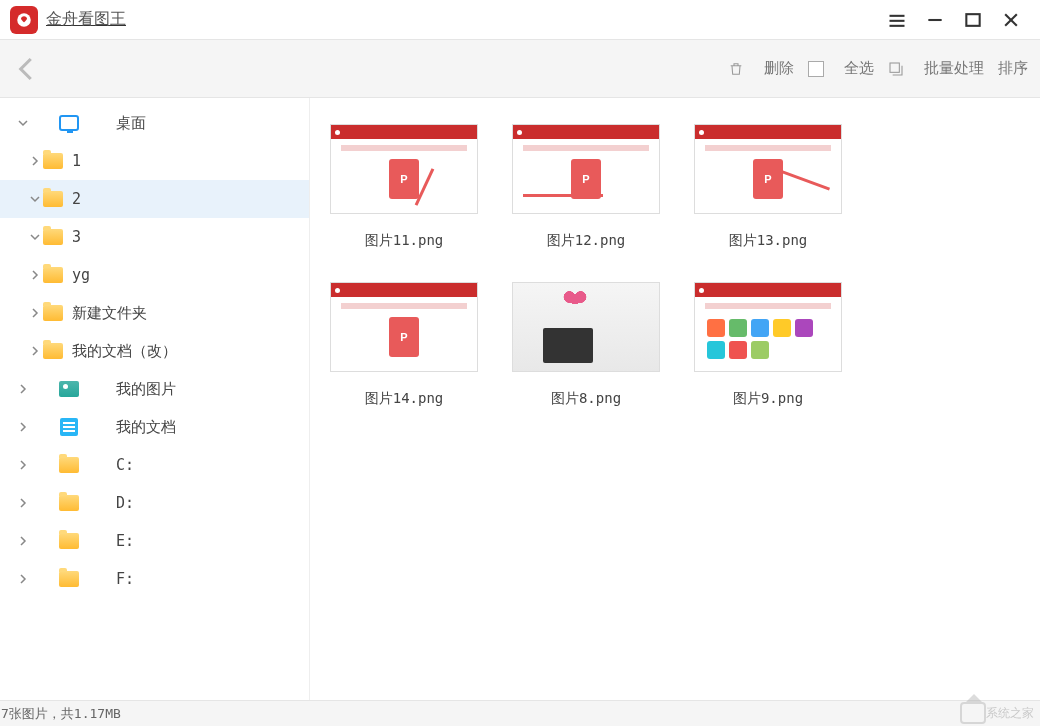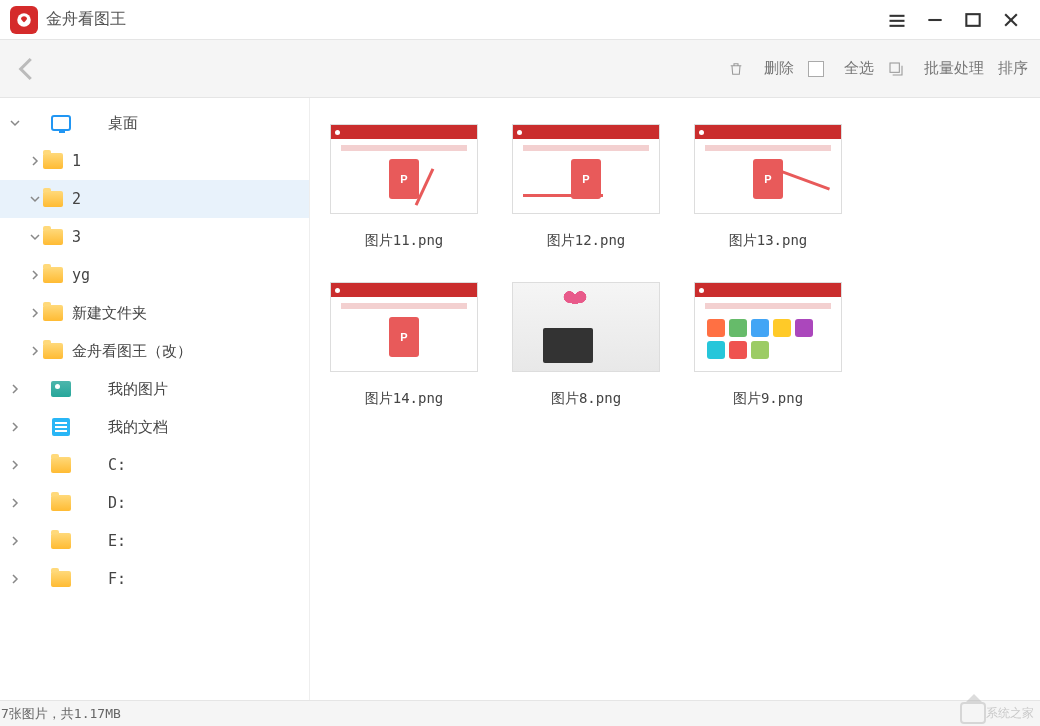--- a/index.html
+++ b/index.html
@@ -1,19 +1,19 @@
 <!DOCTYPE html>
 <html><head>
 <meta charset="utf-8">
 <style>
 * { margin: 0; padding: 0; box-sizing: border-box; }
 body { font-family: "Microsoft YaHei", Arial, sans-serif; font-size: 14px; color: #333; background: #fff; width: 1040px; height: 726px; overflow: hidden; position: relative; }
 
 
-.titlebar { height: 40px; display: flex; align-items: center; padding: 0 10px; border-bottom: 1px solid #e5e5e5; }
+.titlebar { height: 40px; display: flex; align-items: center; padding: 0 10px; border-bottom: 1px solid #e5e5e5; text-decoration: underline; }
 .titlebar .logo { width: 28px; height: 28px; background: #d52b2b; border-radius: 6px; display: flex; align-items: center; justify-content: center; margin-right: 8px; }
 .titlebar .logo svg { width: 18px; height: 18px; }
 .titlebar .title { font-size: 16px; color: #555; }
 .titlebar .spacer { flex: 1; }
 .titlebar .winbtn { width: 38px; height: 40px; display: flex; align-items: center; justify-content: center; cursor: pointer; }
 .titlebar .winbtn svg { width: 20px; height: 20px; }
 
 
 .toolbar { height: 58px; background: #f5f5f5; border-bottom: 1px solid #e5e5e5; display: flex; align-items: center; padding: 0 12px; }
 .toolbar .backbtn { width: 30px; height: 30px; display: flex; align-items: center; justify-content: center; cursor: pointer; }
@@ -27,21 +27,21 @@
 .main { display: flex; height: calc(100% - 40px - 58px - 26px); }
 
 
 .sidebar { width: 310px; border-right: 1px solid #eee; overflow-y: auto; padding-top: 6px; }
 .tree-item { display: flex; align-items: center; height: 38px; padding-left: 8px; cursor: pointer; color: #444; font-size: 15px; font-family: "SimSun", monospace; }
 .tree-item.selected { background: #e8f2fb; }
 .tree-item .chev { width: 14px; display: flex; align-items: center; justify-content: center; }
 .tree-item .chev svg { width: 10px; height: 10px; }
 .tree-item .icon { width: 22px; height: 22px; margin-right: 8px; display: flex; align-items: center; justify-content: center; }
 .tree-item.level1 { padding-left: 28px; }
-.tree-item.level0 { padding-left: 8px; gap: 28px; }
+.tree-item.level0 { padding-left: 16px; gap: 28px; }
 
 .folder-icon { width: 20px; height: 16px; background: linear-gradient(#ffd97a,#ffbb33); border-radius: 2px; position: relative; }
 .folder-icon::before{ content:''; position:absolute; top:-3px; left:0; width:8px; height:4px; background:#ffd97a; border-radius:2px 2px 0 0;}
 .desktop-icon { width:20px; height:16px; border:2px solid #2196f3; border-radius:3px; position:relative; }
 .desktop-icon::after{content:''; position:absolute; bottom:-4px; left:6px; width:6px; height:2px; background:#2196f3;}
 .pics-icon { width:20px; height:16px; background:linear-gradient(#4db6ac,#26a69a); border-radius:2px; position:relative;}
 .pics-icon::after{content:''; position:absolute; top:3px; left:4px; width:5px; height:5px; background:#fff; border-radius:50%;}
 .docs-icon { width:18px; height:18px; background:#29b6f6; border-radius:2px; position:relative;}
 .docs-icon::after{content:''; position:absolute; top:4px; left:3px; width:12px; height:2px; background:#fff; box-shadow:0 4px 0 #fff, 0 8px 0 #fff;}
 
@@ -213,21 +213,21 @@
       </div>
       <div class="tree-item level1">
         <span class="chev">
           <svg viewBox="0 0 10 10">
             <path d="M3 1l4 4-4 4" fill="none" stroke="#888" stroke-width="1.5"></path>
           </svg>
         </span>
         <span class="icon">
           <span class="folder-icon"></span>
         </span>
-        <span>金舟看图王（改）</span>
+        <span>我的文档（改）</span>
       </div>
       <div class="tree-item level0">
         <span class="chev">
           <svg viewBox="0 0 10 10">
             <path d="M3 1l4 4-4 4" fill="none" stroke="#888" stroke-width="1.5"></path>
           </svg>
         </span>
         <span class="icon">
           <span class="pics-icon"></span>
         </span>

